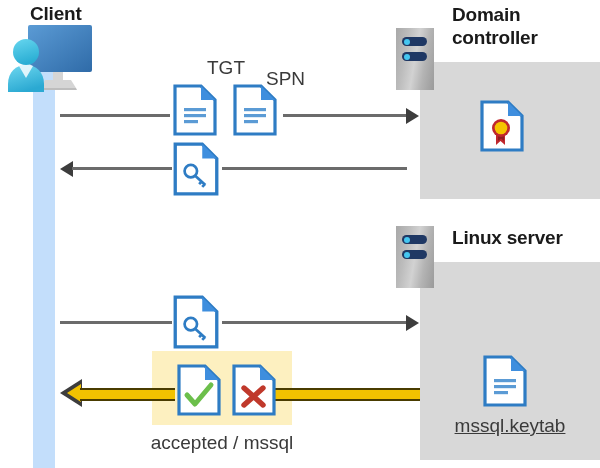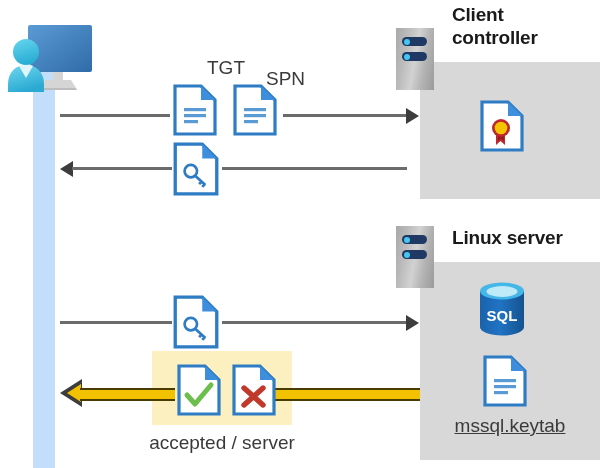--- a/index.html
+++ b/index.html
@@ -107,20 +107,21 @@
     border-right:14px solid #f2c200;
   }
 </style>
 </head>
 <body>
 
 <div class="stage">
 
   <div class="lifeline"></div>
 
+  <div class="heading" id="client-title">Client</div>
 
   <div class="abs" style="left:6px;top:22px;width:92px;height:72px;">
     <svg width="92" height="72" viewBox="0 0 92 72">
       <defs>
         <linearGradient id="monGrad" x1="0" y1="0" x2="1" y2="1">
           <stop offset="0%" stop-color="#5b9bd5"></stop>
           <stop offset="100%" stop-color="#2f6ba8"></stop>
         </linearGradient>
         <linearGradient id="headGrad" x1="0" y1="0" x2="0.3" y2="1">
           <stop offset="0%" stop-color="#67d6ef"></stop>
@@ -139,21 +140,21 @@
 
       <path d="M2 62 c0-12 8-19 18-19 c10 0 18 7 18 19 v8 H2 z" fill="url(#bodyGrad)"></path>
 
       <path d="M13 44 l7 12 l7-12 l-4-2 h-6 z" fill="#eaf8fd" opacity="0.92"></path>
 
       <circle cx="20" cy="30" r="13" fill="url(#headGrad)"></circle>
     </svg>
   </div>
 
   <div class="panel" id="dc-panel"></div>
-  <div class="heading" id="dc-title">Client controller</div>
+  <div class="heading" id="dc-title">Domain controller</div>
 
   <div class="server-icon" id="dc-server">
     <span class="body"></span>
     <span class="led a">
         <i></i>
       </span>
     <span class="led b">
         <i></i>
       </span>
   </div>
@@ -177,35 +178,20 @@
   <div class="server-icon" id="linux-server">
     <span class="body"></span>
     <span class="led a">
         <i></i>
       </span>
     <span class="led b">
         <i></i>
       </span>
   </div>
 
-  <div class="doc" style="left:477px;top:281px;">
-    <svg width="50" height="56" viewBox="0 0 50 56">
-      <defs>
-        <linearGradient id="sqlBody" x1="0" y1="0" x2="1" y2="0">
-          <stop offset="0%" stop-color="#1b63ab"></stop>
-          <stop offset="45%" stop-color="#2173c4"></stop>
-          <stop offset="100%" stop-color="#14538f"></stop>
-        </linearGradient>
-      </defs>
-      <path d="M3 10 v36 c0 4.8 9.9 8.5 22 8.5 c12.1 0 22 -3.7 22 -8.5 V10 z" fill="url(#sqlBody)"></path>
-      <ellipse cx="25" cy="10" rx="22" ry="8.5" fill="#45b6e8"></ellipse>
-      <ellipse cx="25" cy="10.5" rx="15.5" ry="5.4" fill="#bfeaf8"></ellipse>
-      <text x="25" y="40" text-anchor="middle" font-family="Liberation Sans, sans-serif" font-size="15" font-weight="bold" fill="#ffffff">SQL</text>
-    </svg>
-  </div>
 
   <div class="doc" style="left:483px;top:355px;">
     <svg width="44" height="52" viewBox="0 0 44 52">
       <path d="M2 2 h26 l14 14 v34 H2 z" fill="#ffffff" stroke="#2e7cc4" stroke-width="3.2"></path>
       <path d="M28 2 l14 14 H28 z" fill="#3e8ede"></path>
       <rect x="11" y="24" width="22" height="3.2" fill="#5b9bd5"></rect>
       <rect x="11" y="30" width="22" height="3.2" fill="#5b9bd5"></rect>
       <rect x="11" y="36" width="14" height="3.2" fill="#5b9bd5"></rect>
     </svg>
   </div>
@@ -288,15 +274,15 @@
   </div>
 
   <div class="doc" style="left:232px;top:364px;">
     <svg width="44" height="52" viewBox="0 0 44 52">
       <path d="M2 2 h26 l14 14 v34 H2 z" fill="#ffffff" stroke="#2e7cc4" stroke-width="3.2"></path>
       <path d="M28 2 l14 14 H28 z" fill="#3e8ede"></path>
       <path d="M12 24 L31 41 M31 24 L12 41" fill="none" stroke="#c0392b" stroke-width="5.4" stroke-linecap="round"></path>
     </svg>
   </div>
 
-  <div id="verdict-label">accepted / server</div>
+  <div id="verdict-label">accepted / mssql</div>
 
 </div>
 
 </body></html>

